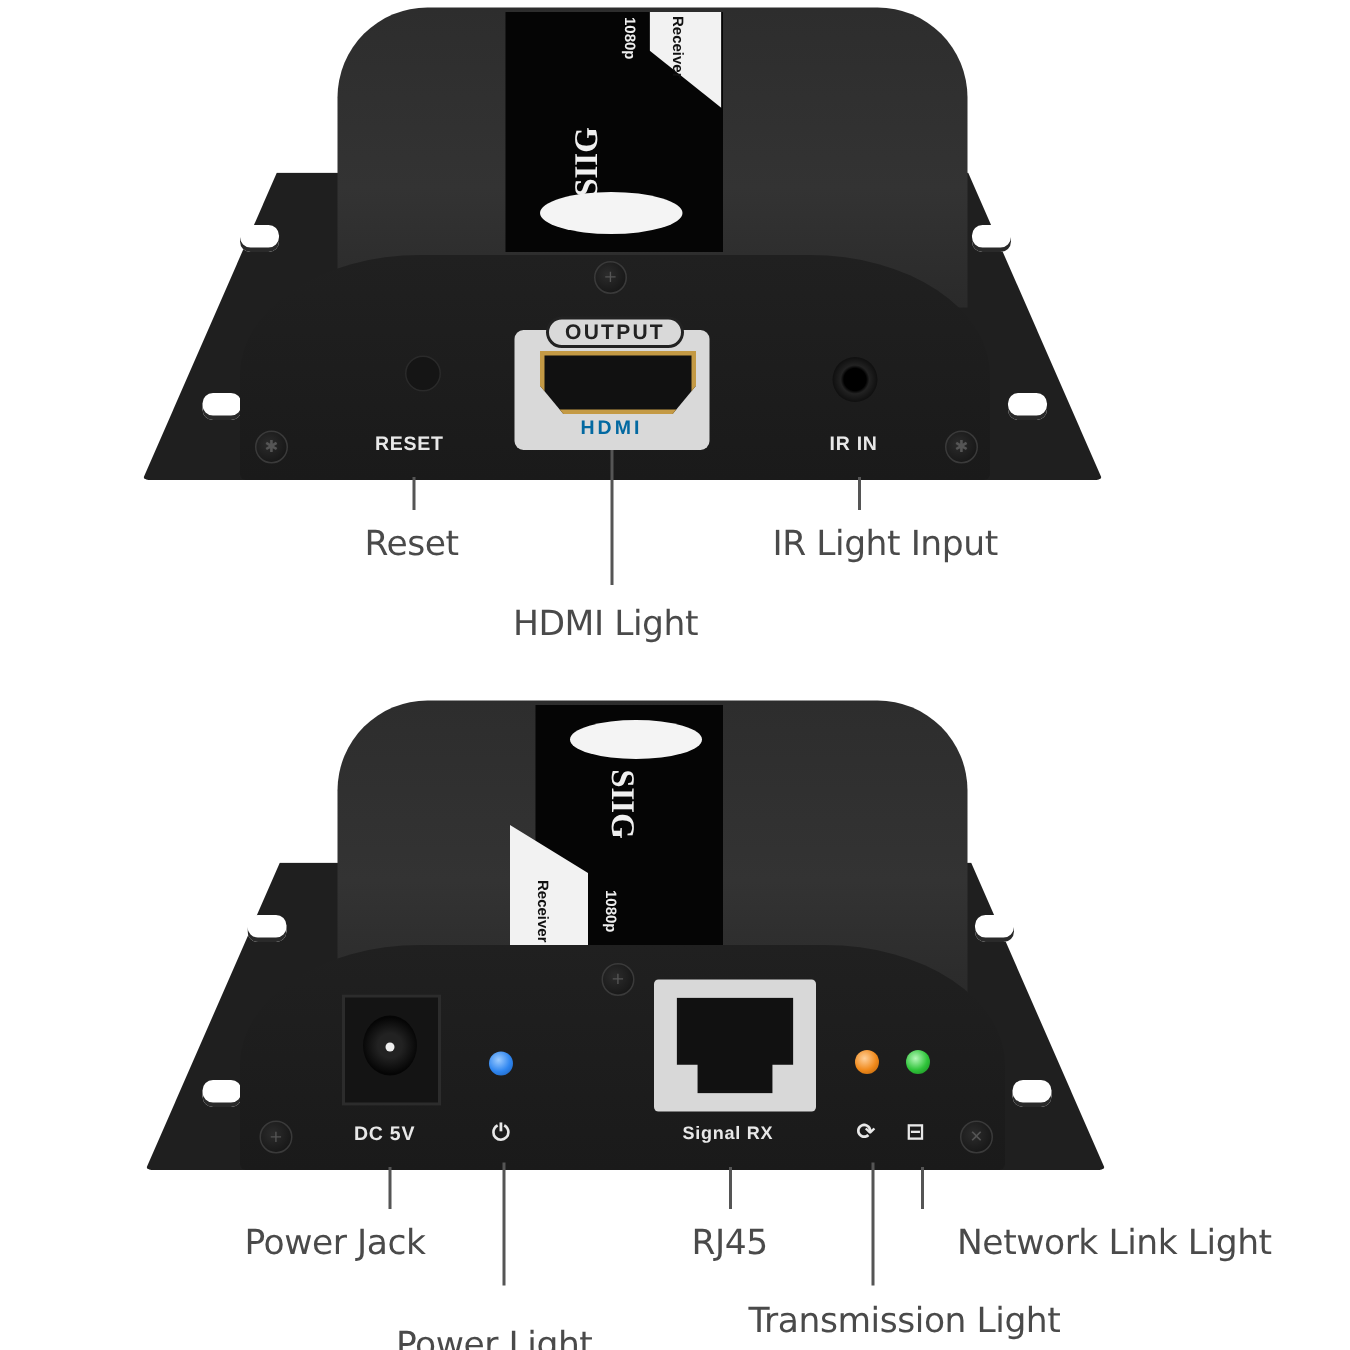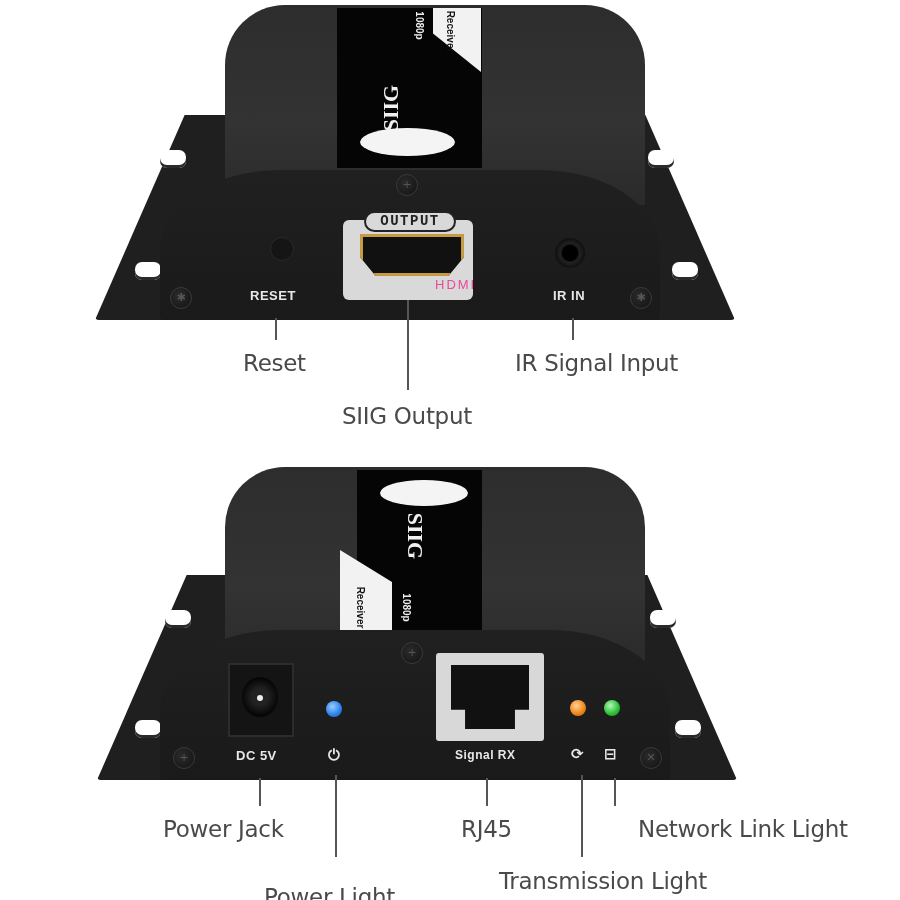--- a/index.html
+++ b/index.html
@@ -60,35 +60,35 @@
 
   <div class="face" style="left:160px;top:170px;width:500px;height:150px;"></div>
   <div class="screw" style="left:396px;top:174px;" title="HDBaseT Receiver (front)">+</div>
   <div class="screw" style="left:170px;top:287px;">✱</div>
   <div class="screw" style="left:630px;top:287px;">✱</div>
 
   <div class="abs" style="left:270px;top:237px;width:22px;height:22px;border-radius:50%;background:#151515;border:1px solid #2a2a2a;"></div>
   <div class="silk" style="left:250px;top:288px;">RESET</div>
 
   <div class="hdmi-plate" style="left:343px;top:220px;width:130px;height:80px;"></div>
-  <div class="hdmi-tab" style="left:364px;top:211px;width:88px;height:17px;line-height:17px;font-family:Liberation Mono, monospace;">OUTPUT</div>
+  <div class="hdmi-tab" style="left:364px;top:211px;width:88px;height:17px;line-height:17px;">OUTPUT</div>
   <div class="hdmi-port" style="left:360px;top:234px;width:98px;height:36px;"></div>
-  <div class="silk" style="left:387px;top:277px;color:#ec4899;font-weight:normal;letter-spacing:2px;margin-left:48px;">HDMI</div>
+  <div class="silk" style="left:387px;top:277px;color:#0369a1;font-weight:bold;letter-spacing:2px;">HDMI</div>
 
   <div class="abs" style="left:555px;top:238px;width:30px;height:30px;border-radius:50%;background:radial-gradient(circle,#000 35%,#222 45%,#0c0c0c 75%);"></div>
   <div class="silk" style="left:553px;top:288px;">IR IN</div>
 </div>
 
 <div class="leader" style="left:275px;top:318px;height:22px;"></div>
 <div class="leader" style="left:407px;top:300px;height:90px;"></div>
 <div class="leader" style="left:572px;top:318px;height:22px;"></div>
 
 <div class="callout" style="left:243px;top:350px;">Reset</div>
-<div class="callout" style="left:342px;top:403px;">SIIG Output</div>
-<div class="callout" style="left:515px;top:350px;">IR Signal Input</div>
+<div class="callout" style="left:342px;top:403px;">HDMI Light</div>
+<div class="callout" style="left:515px;top:350px;">IR Light Input</div>
 
 <div class="abs" style="left:0;top:450px;width:900px;height:340px;">
 
   <div class="flange" style="left:97px;top:125px;width:640px;height:205px;clip-path:polygon(14% 0,86% 0,100% 100%,0 100%);border-radius:4px;"></div>
   <div class="slot" style="left:165px;top:160px;"></div>
   <div class="slot" style="left:135px;top:270px;"></div>
   <div class="slot" style="left:650px;top:160px;"></div>
   <div class="slot" style="left:675px;top:270px;"></div>
 
   <div class="top-body" style="left:225px;top:17px;width:420px;height:200px;"></div>

